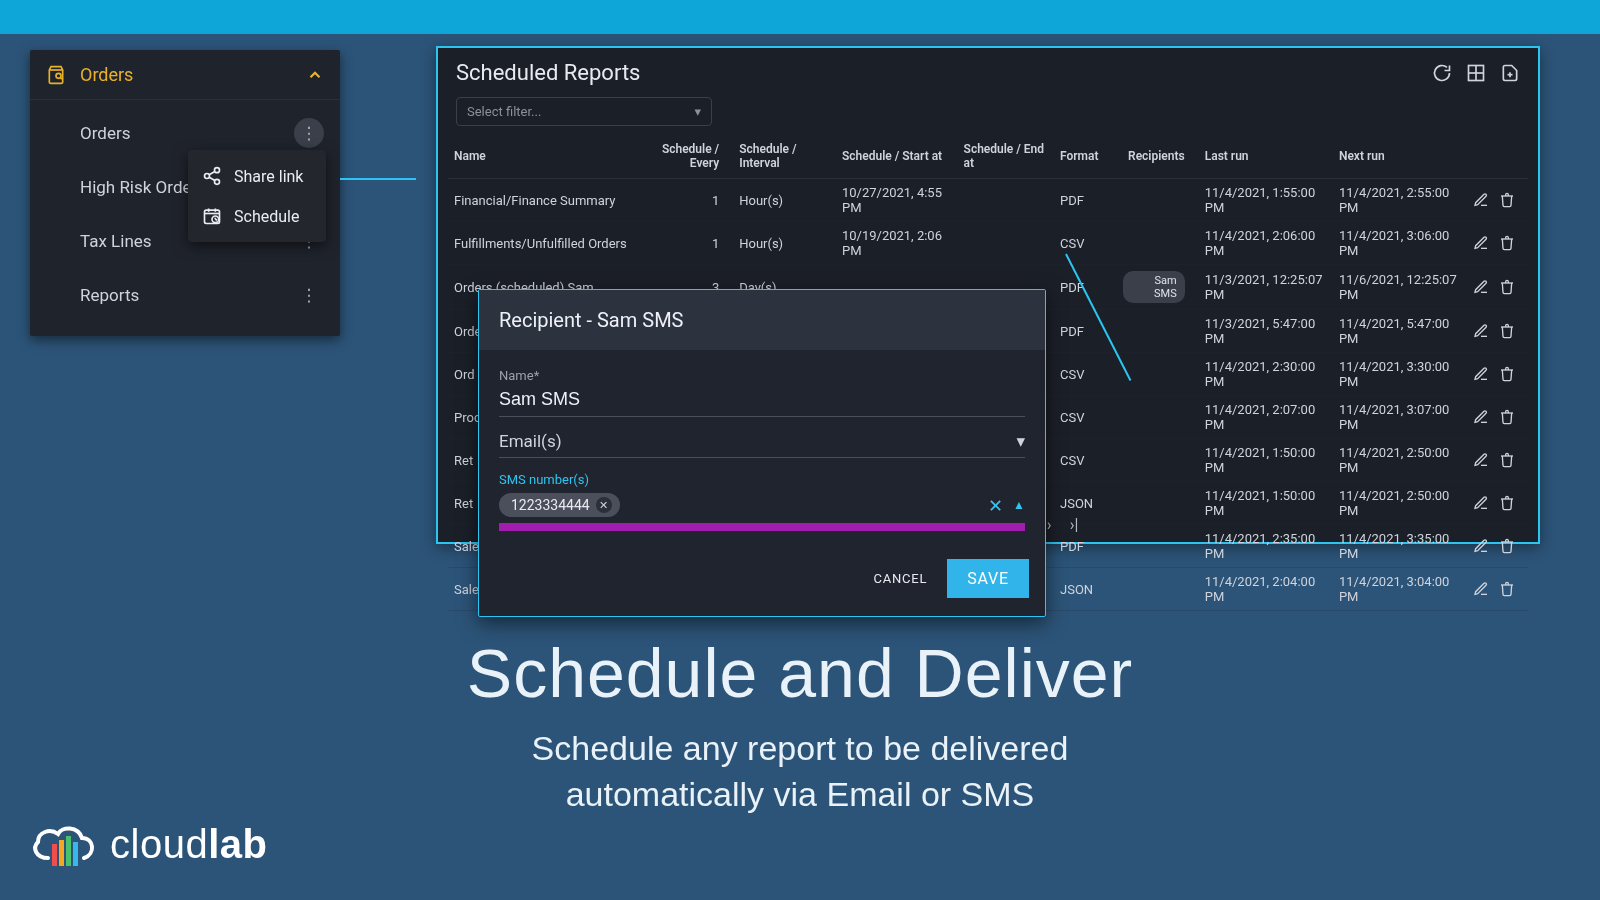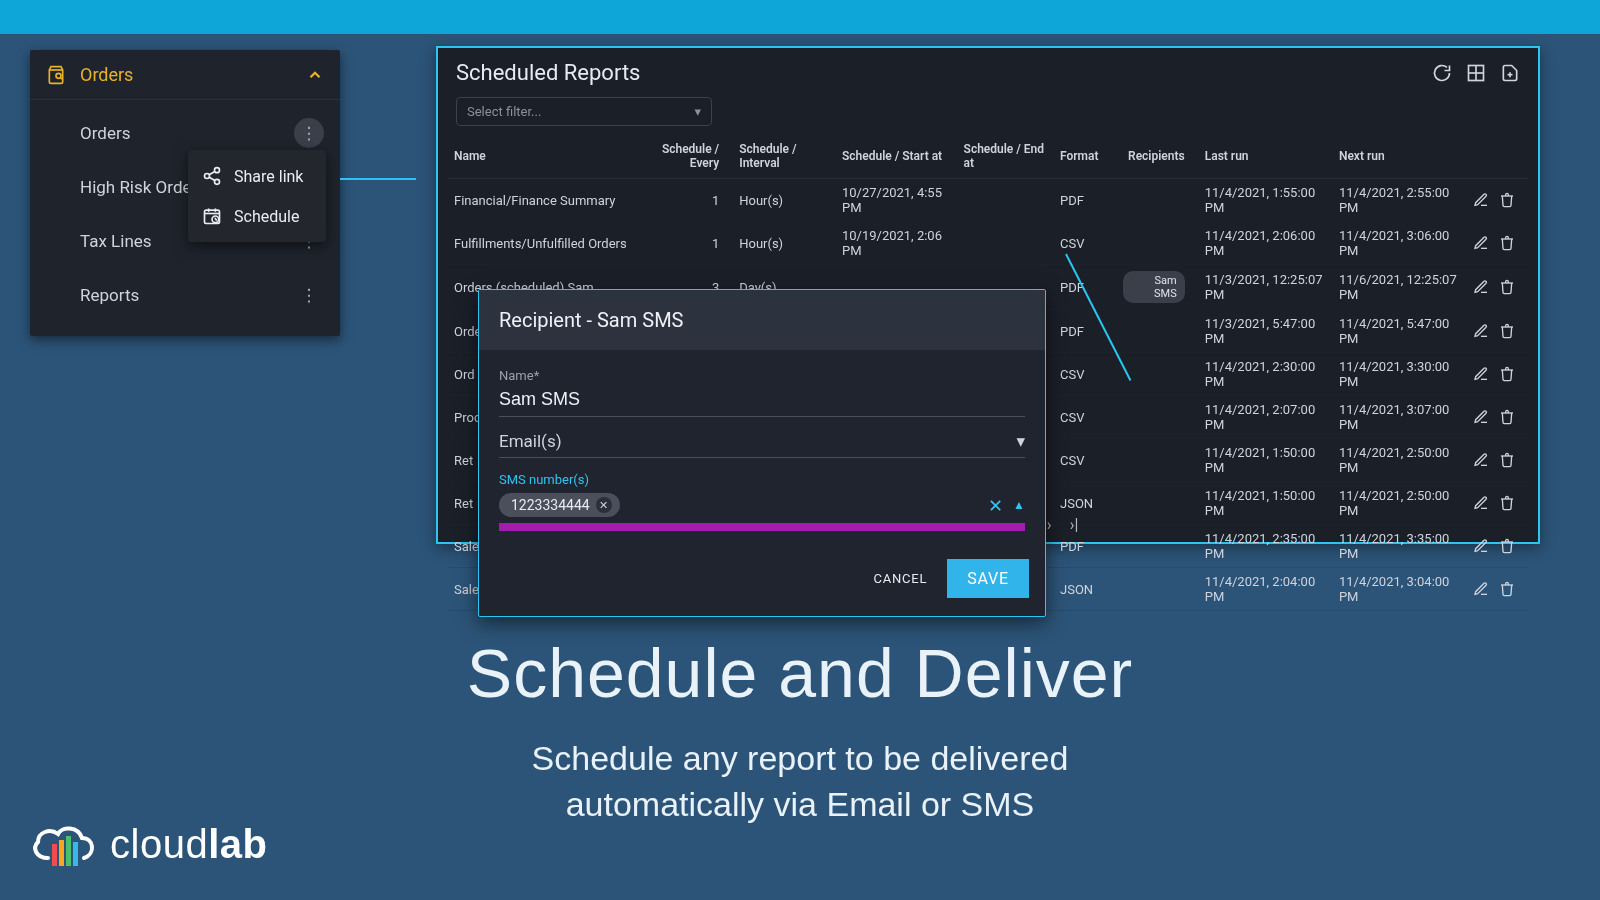--- a/index.html
+++ b/index.html
@@ -78,21 +78,21 @@
   .sms-row .clear { margin-left:auto; color:#2cc4f0; font-size:18px; margin-right:10px; cursor:pointer; }
   .sms-row .caret { color:#2cc4f0; font-size:12px; cursor:pointer; }
   .endpoint-btn { margin-top:16px; display:inline-flex; align-items:center; gap:8px; background:#3a3f4b; color:#d7dbe4; padding:8px 12px; font-size:13px; letter-spacing:.6px; border-radius:3px; cursor:pointer;}
   .modal-actions { display:flex; justify-content:flex-end; gap:20px; padding:20px 16px 18px; align-items:center;}
   .btn-text { color:#e8eaf0; font-size:13px; letter-spacing:.8px; cursor:pointer; }
   .btn-primary { background:#31b4ea; color:#fff; padding:10px 20px; border-radius:0; font-size:16px; letter-spacing:.8px; cursor:pointer;}
 
   
   .hero { position:absolute; left:0; right:0; top:634px; text-align:center; color:#e9f2f8; }
   .hero h1 { font-family: "Century Gothic", "Segoe UI", sans-serif; font-weight:300; font-size:68px; letter-spacing:1px; }
-  .hero p { margin-top:24px; font-family:"Century Gothic","Segoe UI",sans-serif; font-weight:300; font-size:34px; line-height:1.35; }
+  .hero p { margin-top:14px; font-family:"Century Gothic","Segoe UI",sans-serif; font-weight:300; font-size:34px; line-height:1.35; }
 
   
   .logo { position:absolute; left:28px; bottom:26px; display:flex; align-items:center; gap:10px; color:#fff; }
   .logo-text { font-family:"Segoe UI",sans-serif; font-size:40px; font-weight:300; letter-spacing:.5px; }
   .logo-text b { font-weight:600; }
 
   svg { display:block; }
 </style>
 </head>
 <body>

